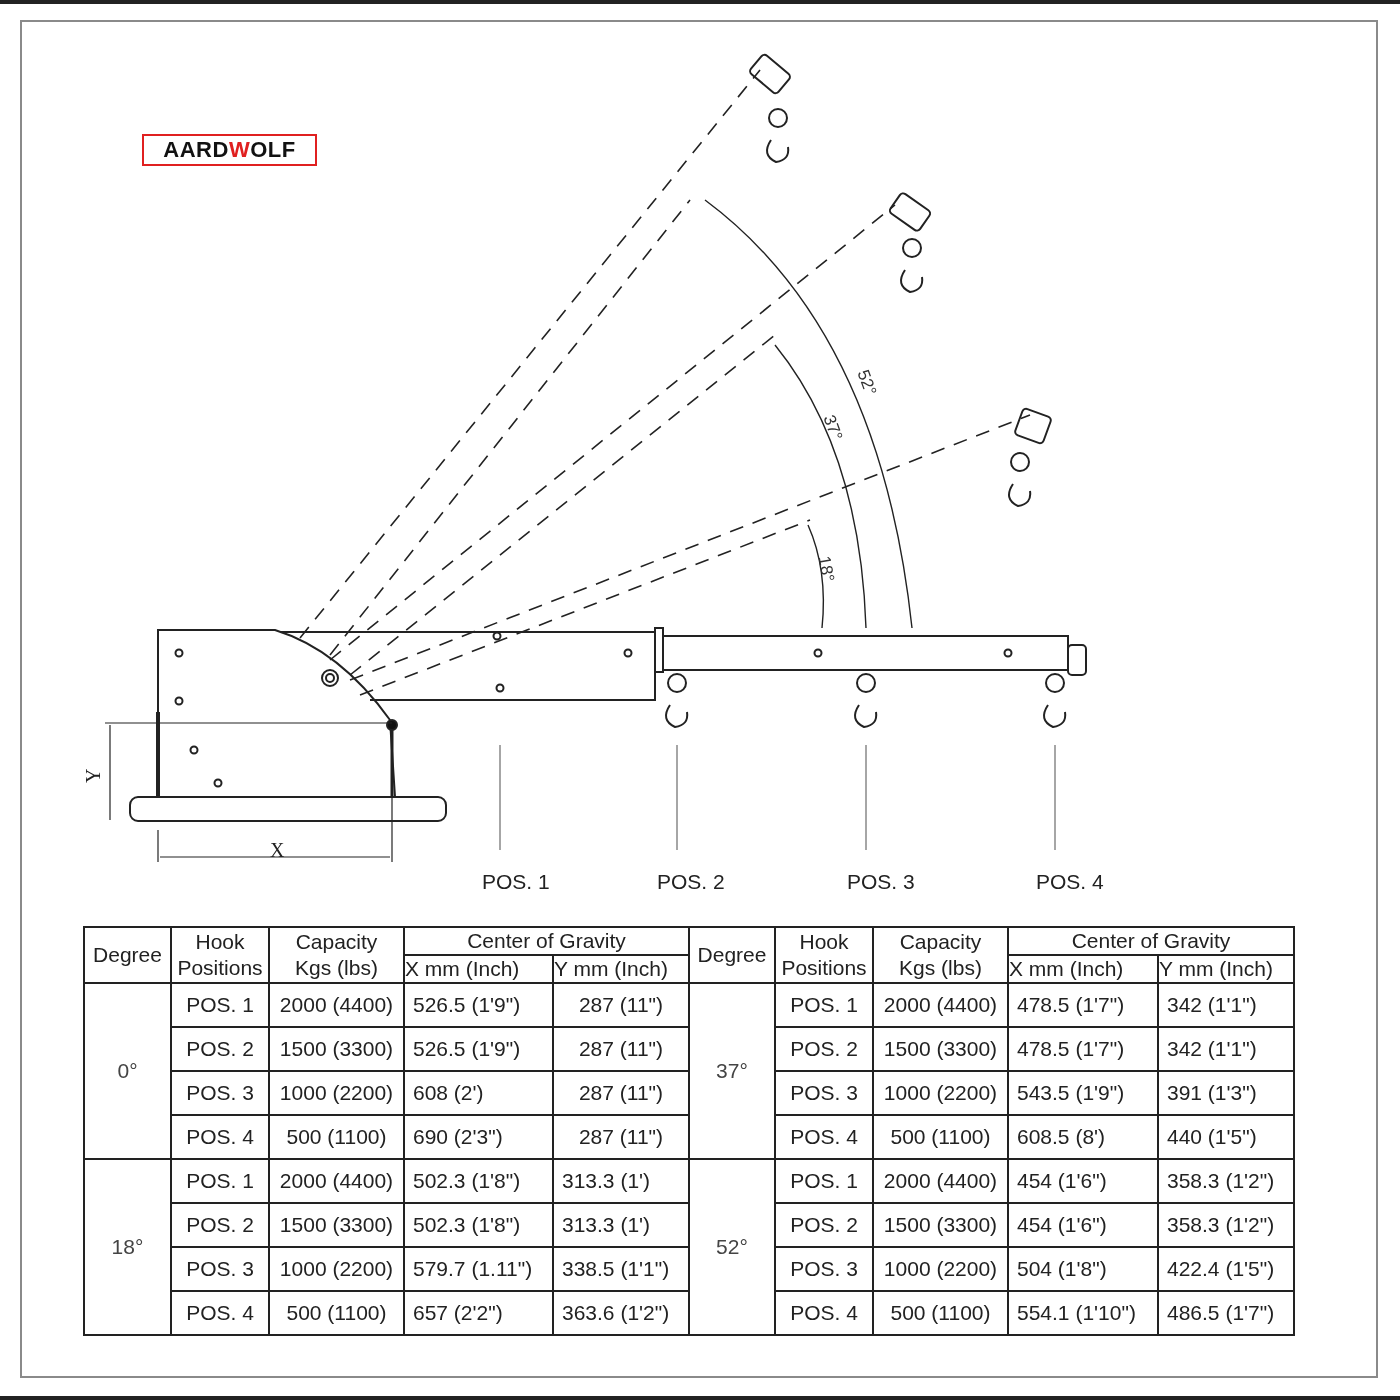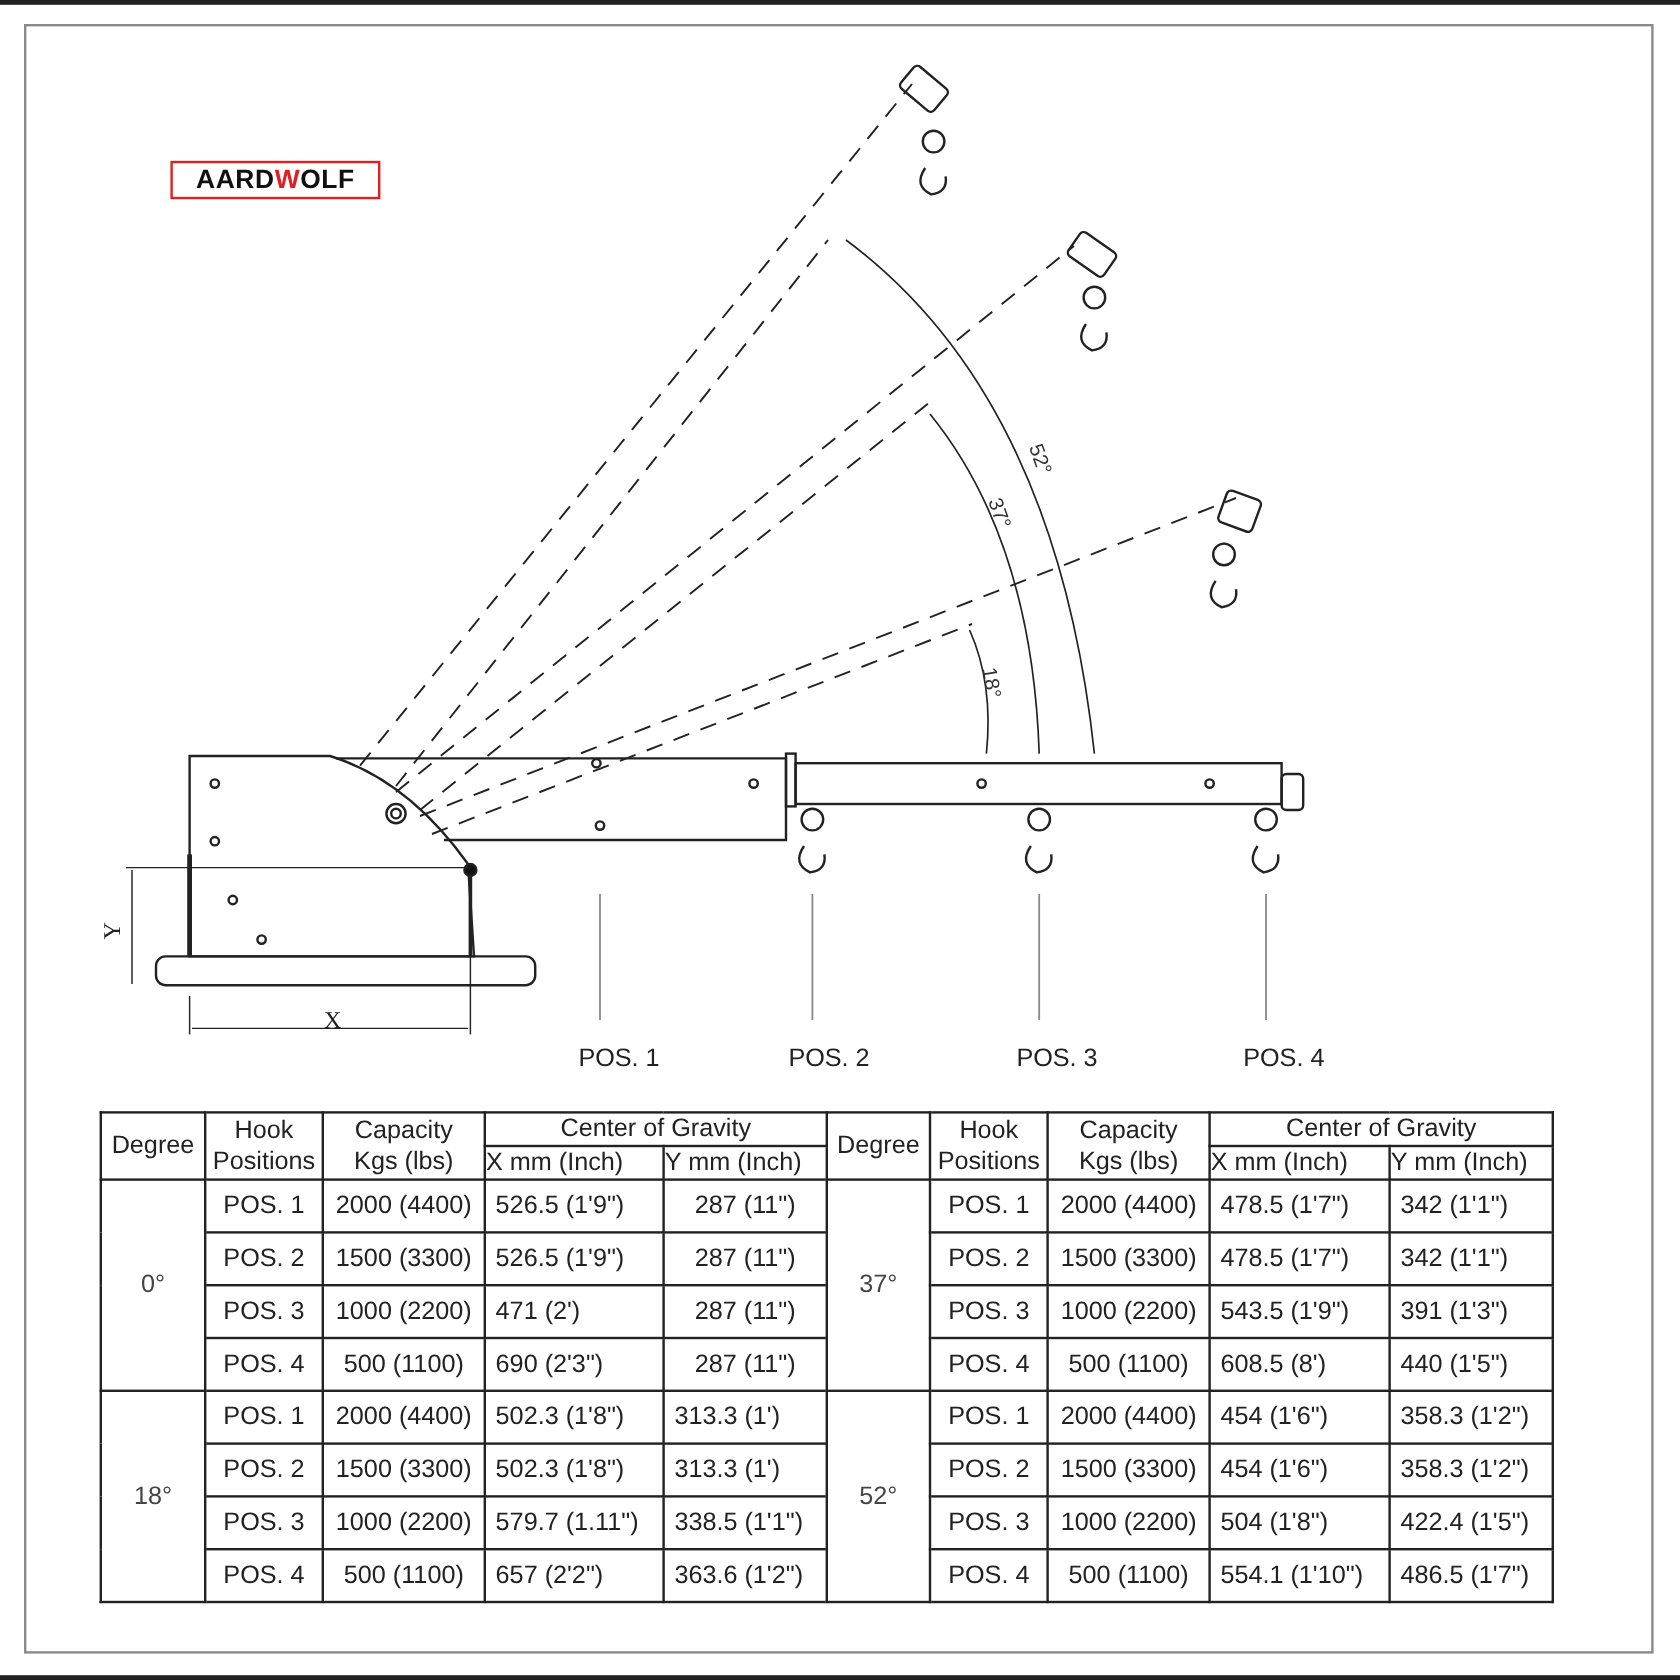--- a/index.html
+++ b/index.html
@@ -173,21 +173,21 @@
         <td style="text-align: left; padding-left: 8px;">526.5 (1'9")</td>
         <td style="text-align: center;">287 (11")</td>
         <td style="text-align: center;">POS. 2</td>
         <td style="text-align: center;">1500 (3300)</td>
         <td style="text-align: left; padding-left: 8px;">478.5 (1'7")</td>
         <td style="text-align: left; padding-left: 8px;">342 (1'1")</td>
       </tr>
       <tr>
         <td style="text-align: center;">POS. 3</td>
         <td style="text-align: center;">1000 (2200)</td>
-        <td style="text-align: left; padding-left: 8px;">471 (2')</td>
+        <td style="text-align: left; padding-left: 8px;">608 (2')</td>
         <td style="text-align: center;">287 (11")</td>
         <td style="text-align: center;">POS. 3</td>
         <td style="text-align: center;">1000 (2200)</td>
         <td style="text-align: left; padding-left: 8px;">543.5 (1'9")</td>
         <td style="text-align: left; padding-left: 8px;">391 (1'3")</td>
       </tr>
       <tr>
         <td style="text-align: center;">POS. 4</td>
         <td style="text-align: center;">500 (1100)</td>
         <td style="text-align: left; padding-left: 8px;">690 (2'3")</td>

